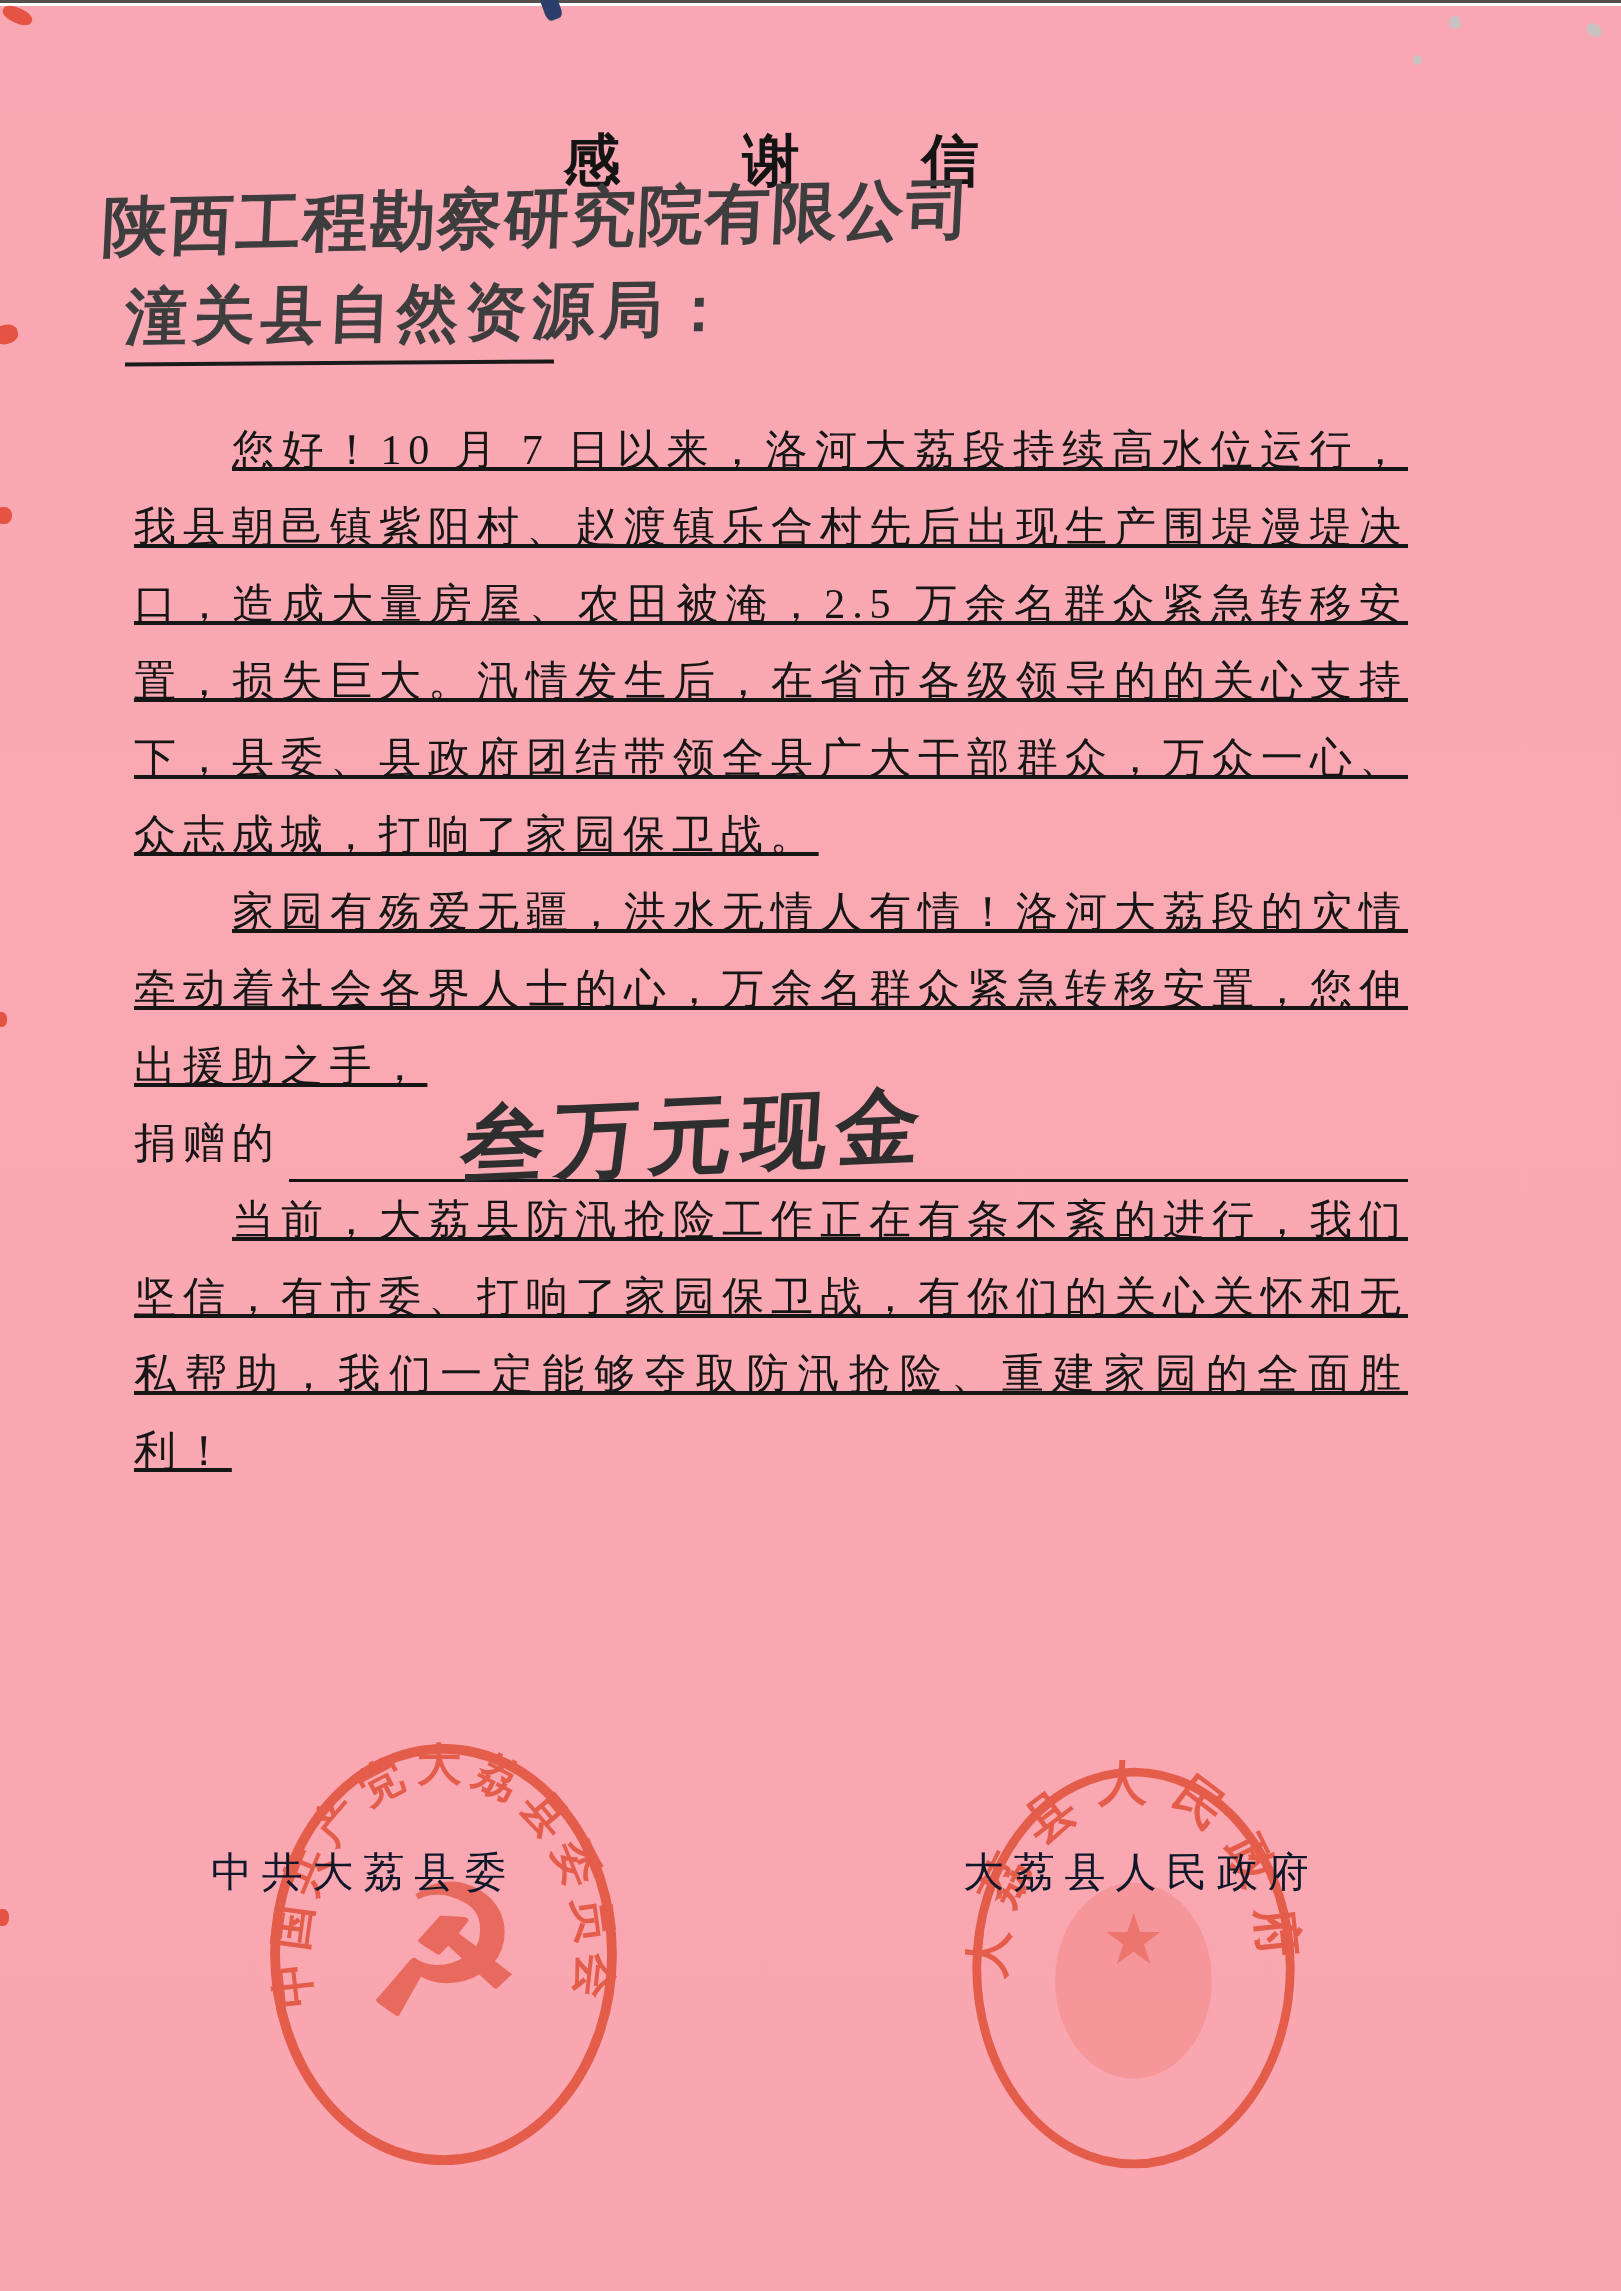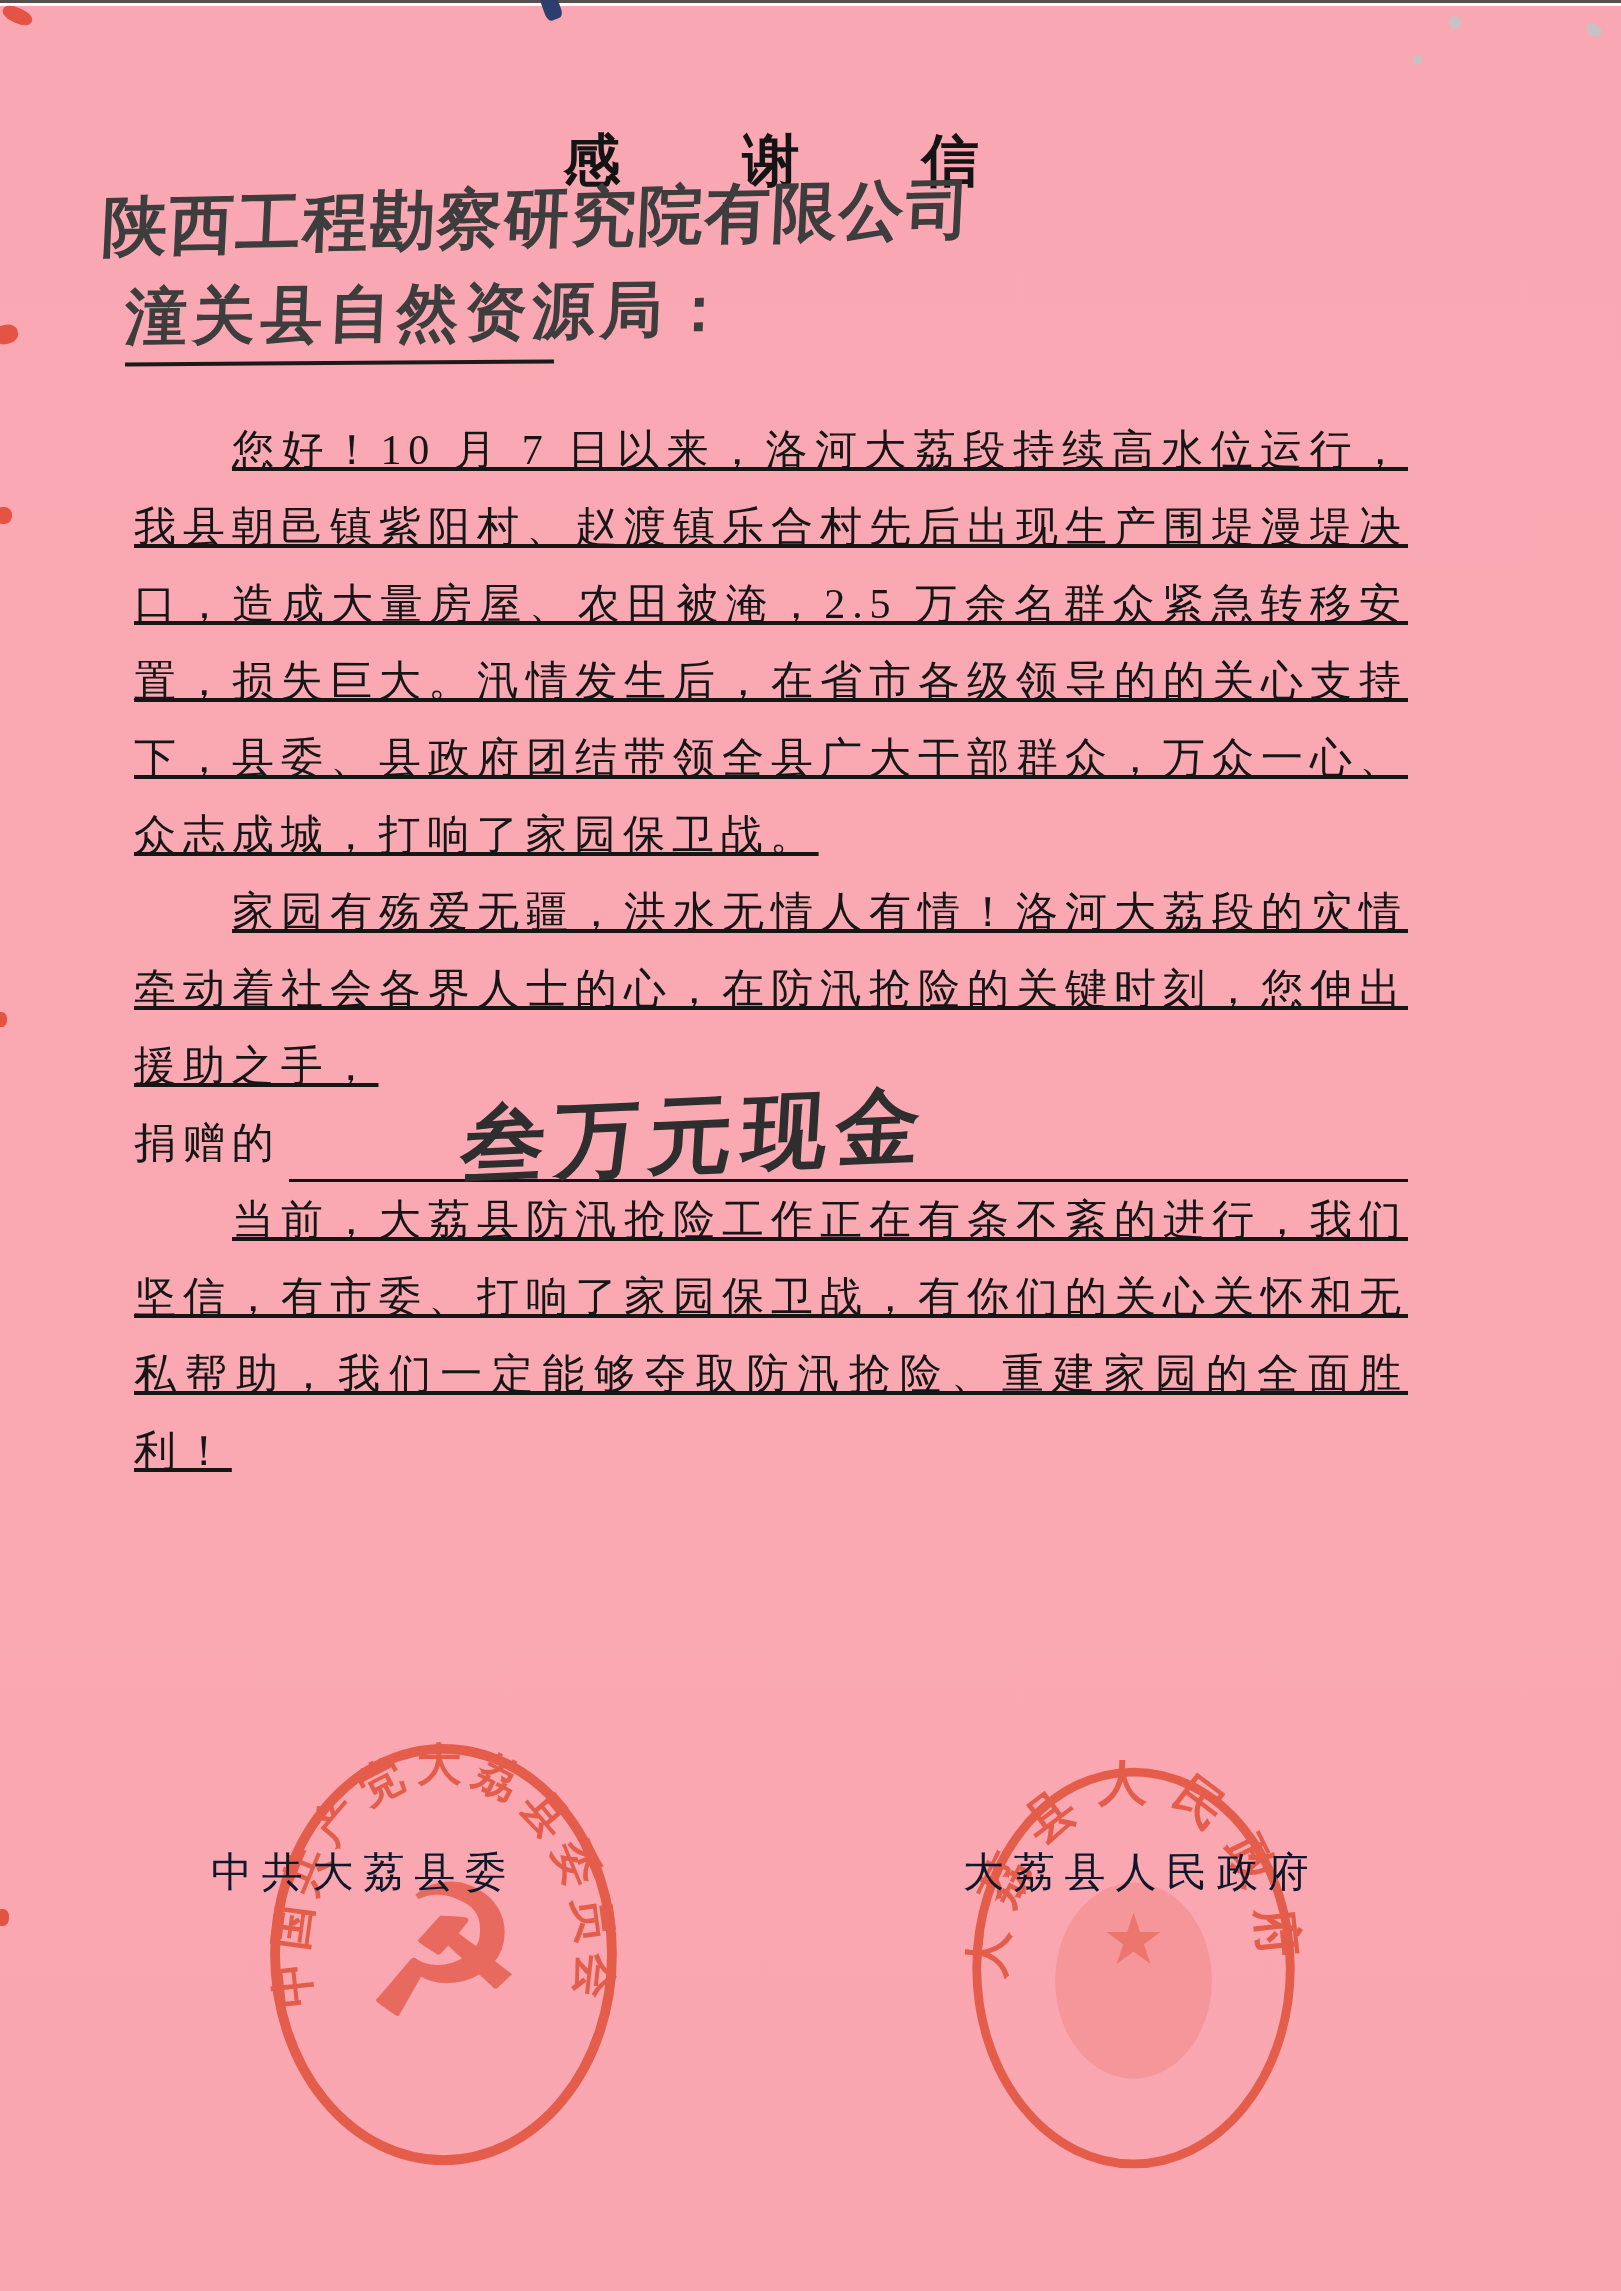--- a/index.html
+++ b/index.html
@@ -132,21 +132,21 @@
   <div class="speck s3"></div>
 
   <h1 class="title">感  谢  信</h1>
 
   <div class="handwriting hand-line1">陕西工程勘察研究院有限公司</div>
   <div class="handwriting hand-line2">潼关县自然资源局：</div>
   <div class="hand-underline"></div>
 
   <div class="text-col">
     <p class="indent">您好！10 月 7 日以来，洛河大荔段持续高水位运行，我县朝邑镇紫阳村、赵渡镇乐合村先后出现生产围堤漫堤决口，造成大量房屋、农田被淹，2.5 万余名群众紧急转移安置，损失巨大。汛情发生后，在省市各级领导的的关心支持下，县委、县政府团结带领全县广大干部群众，万众一心、众志成城，打响了家园保卫战。</p>
-    <p class="indent">家园有殇爱无疆，洪水无情人有情！洛河大荔段的灾情牵动着社会各界人士的心，在防汛抢险的关键时刻，您伸出援助之手，</p>
+    <p class="indent">家园有殇爱无疆，洪水无情人有情！洛河大荔段的灾情牵动着社会各界人士的心，万余名群众紧急转移安置，您伸出援助之手，</p>
     <div class="donation-row">
       <span class="donation-label">捐赠的</span>
       <span class="blank1">
         <span class="handwriting hand-amount">叁万元现金</span>
       </span>
     </div>
     <p class="indent">当前，大荔县防汛抢险工作正在有条不紊的进行，我们坚信，有市委、打响了家园保卫战，有你们的关心关怀和无私帮助，我们一定能够夺取防汛抢险、重建家园的全面胜利！</p>
   </div>
 
   <svg class="seal seal-left" width="361" height="427" viewBox="0 0 368 436">

